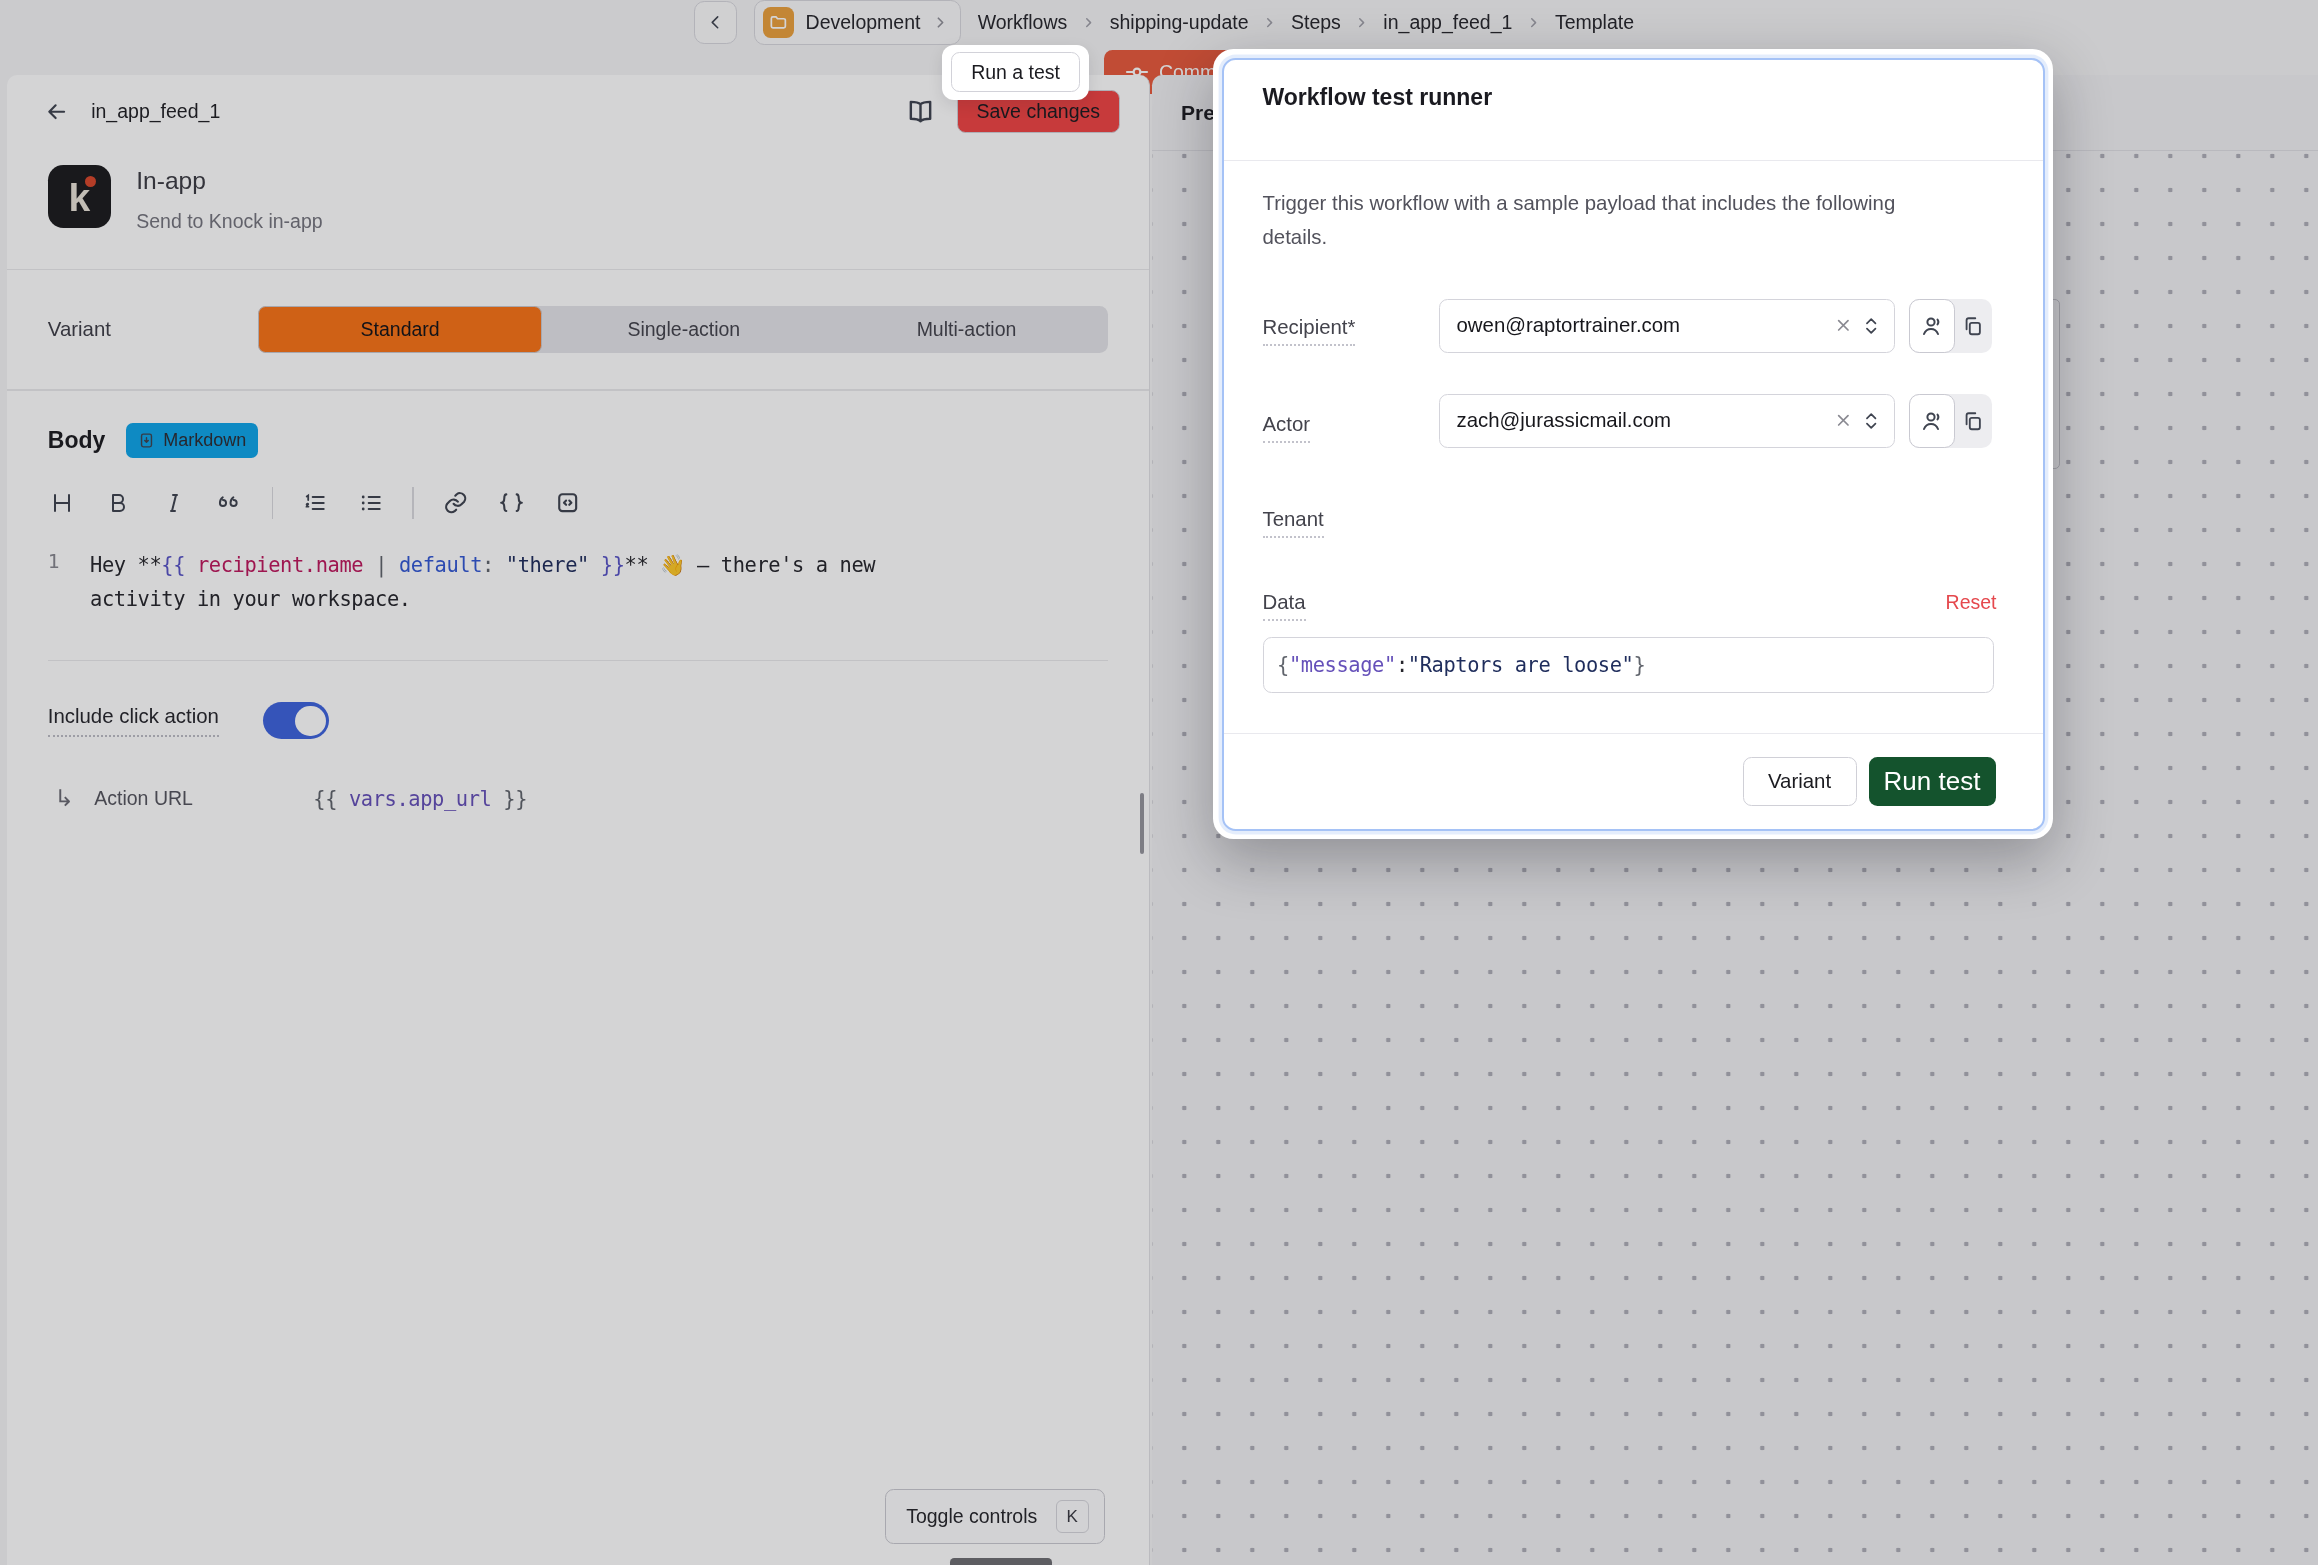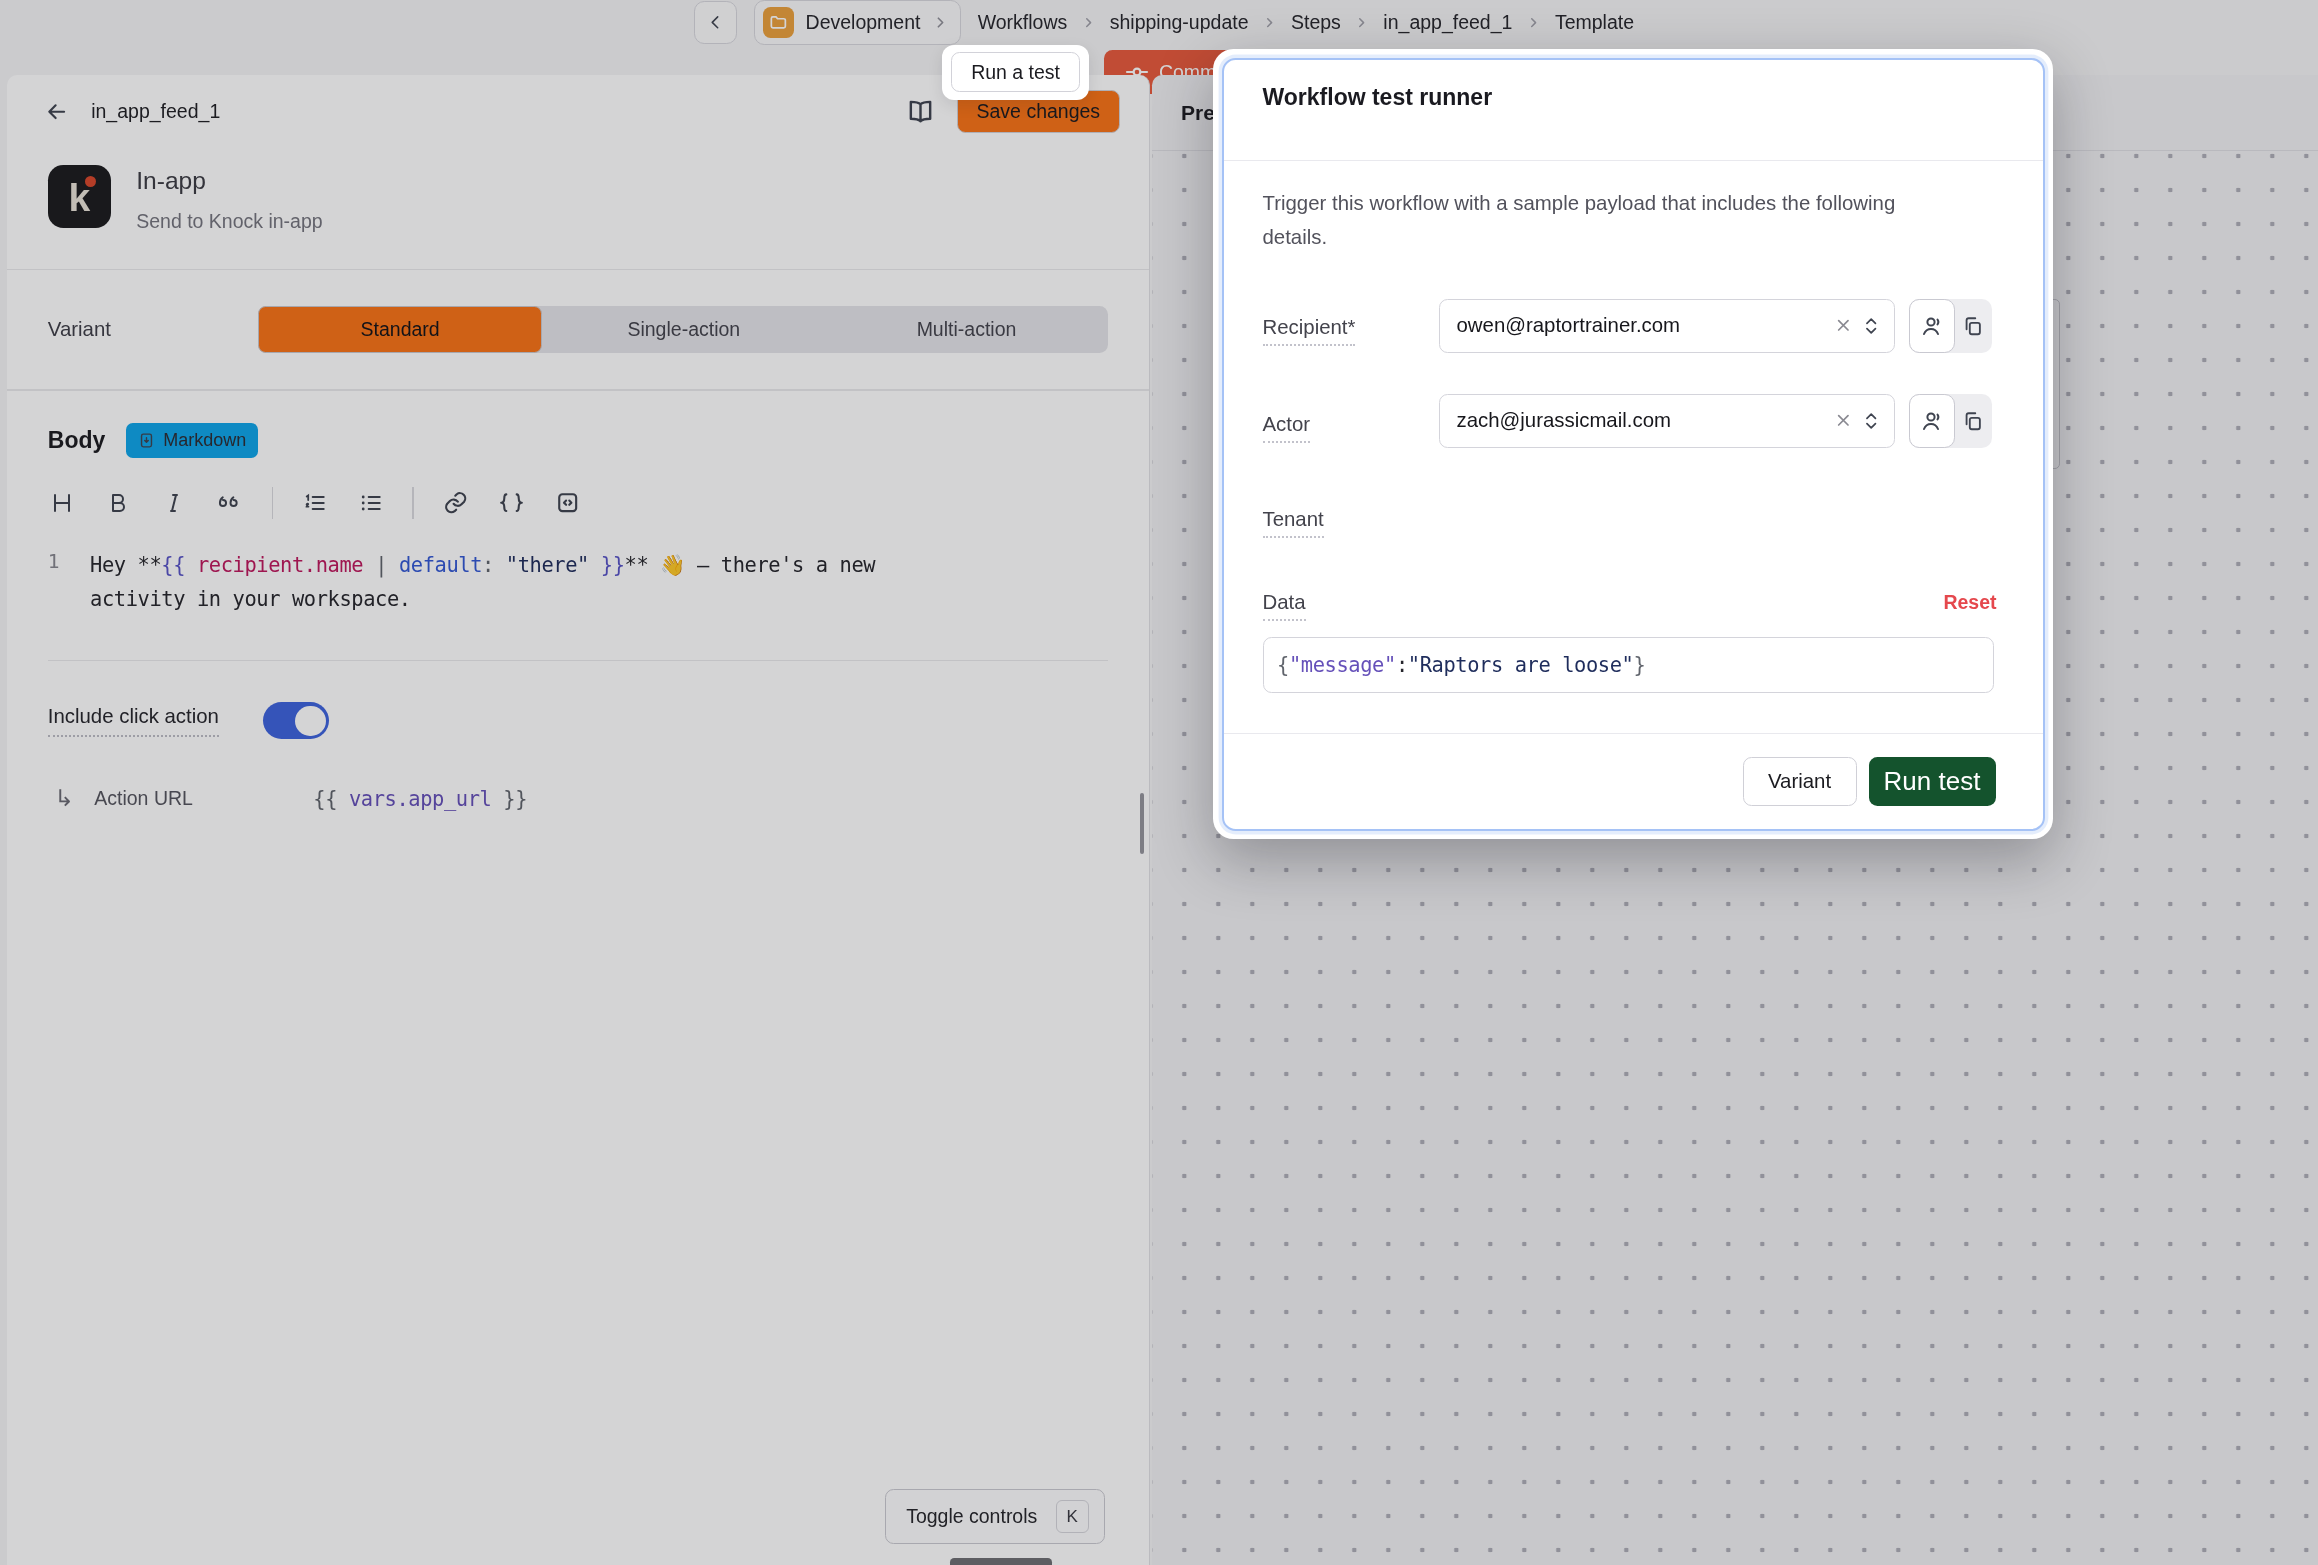--- a/index.html
+++ b/index.html
@@ -31,21 +31,21 @@
   .panel-ic-wrap{padding:7.6px;border-radius:10.2px;display:flex;}
   .panel-ic-wrap.active{background:#D9D9DE;}
 
   
   .panel{position:absolute;left:6.8px;top:75px;width:1143px;height:1491px;background:#FFFFFF;
          border-right:1.7px solid #E1E1E5;border-radius:10.2px 10.2px 0 0;box-sizing:border-box;}
   .p-header{height:73px;display:flex;align-items:center;justify-content:space-between;padding:0 29px 0 37px;}
   .p-h-left{display:flex;align-items:center;gap:22px;}
   .p-title{font-size:19.5px;font-weight:500;color:#1F1F24;}
   .p-h-right{display:flex;align-items:center;gap:22px;}
-  .savebtn{border:1.7px solid #D2D2D9;border-radius:8.5px;background:#f97316;padding:9.3px 18.7px;
+  .savebtn{border:1.7px solid #D2D2D9;border-radius:8.5px;background:#ef4444;padding:9.3px 18.7px;
            font-size:19.5px;font-weight:500;color:#1B1B20;font-family:inherit;}
   .inapp{display:flex;gap:25.4px;padding:17px 41px 22px;align-items:flex-start;}
   .klogo{position:relative;width:63px;height:63px;border-radius:15.3px;background:#1B1B1E;
          display:flex;align-items:center;justify-content:center;}
   .klogo .kch{color:#E9E3D8;font-size:39px;font-weight:700;margin-top:3.4px;}
   .kdot{position:absolute;right:14.4px;top:11px;width:11px;height:11px;border-radius:50%;background:#D8472B;}
   .inapp-name{font-size:24.6px;font-weight:500;color:#3C3C44;margin-top:1.7px;}
   .inapp-desc{font-size:19.5px;color:#75757E;margin-top:15.3px;}
   .divider{height:1.7px;background:#E9E9EC;}
   .variant-row{display:flex;align-items:center;padding:36px 41px;}
@@ -117,21 +117,21 @@
   .inp-x{margin:0 8.5px 0 3.4px;display:flex;}
   .inp-chev{margin-right:12px;display:flex;}
   .side-grp{position:absolute;width:83px;height:54px;background:#EDEDF0;border-radius:10.2px;
             display:flex;align-items:stretch;}
   .person-btn{width:46px;background:#fff;border:1.7px solid #C9C9D1;border-radius:10.2px;box-sizing:border-box;
               display:flex;align-items:center;justify-content:center;}
   .copy-btn{flex:1;display:flex;align-items:center;justify-content:center;}
   .sel-wrap{position:absolute;height:54px;box-sizing:border-box;border:1.7px solid #D4D4DB;border-radius:8.5px;
             display:flex;align-items:center;justify-content:space-between;padding:0 13.6px 0 17px;background:#fff;}
   .sel-text{font-size:20.4px;color:#15151A;}
-  .reset-link{position:absolute;font-size:19.5px;font-weight:700;color:#E5484D;}
+  .reset-link{position:absolute;font-size:19.5px;font-weight:400;color:#E5484D;}
   .data-input{position:absolute;left:39px;top:577px;width:731px;height:56px;box-sizing:border-box;
               border:1.7px solid #D4D4DB;border-radius:8.5px;display:flex;align-items:center;padding-left:13.6px;
               font-family:"DejaVu Sans Mono",monospace;font-size:20.4px;letter-spacing:-0.4px;background:#fff;}
   .m-ftr-div{position:absolute;left:0;right:0;top:673px;height:1.7px;background:#E9E9EE;}
   .cancel-btn{position:absolute;left:519px;top:697px;width:114px;height:49px;border:1.7px solid #D0D0D7;
               border-radius:8.5px;background:#fff;font-size:20.4px;font-weight:500;color:#1B1B20;font-family:inherit;}
   .runtest-btn{position:absolute;left:645px;top:697px;width:127px;height:49px;border:none;border-radius:8.5px;
                background:#14532d;font-size:26px;font-weight:500;color:#fff;font-family:inherit;}
 </style>
 </head>

